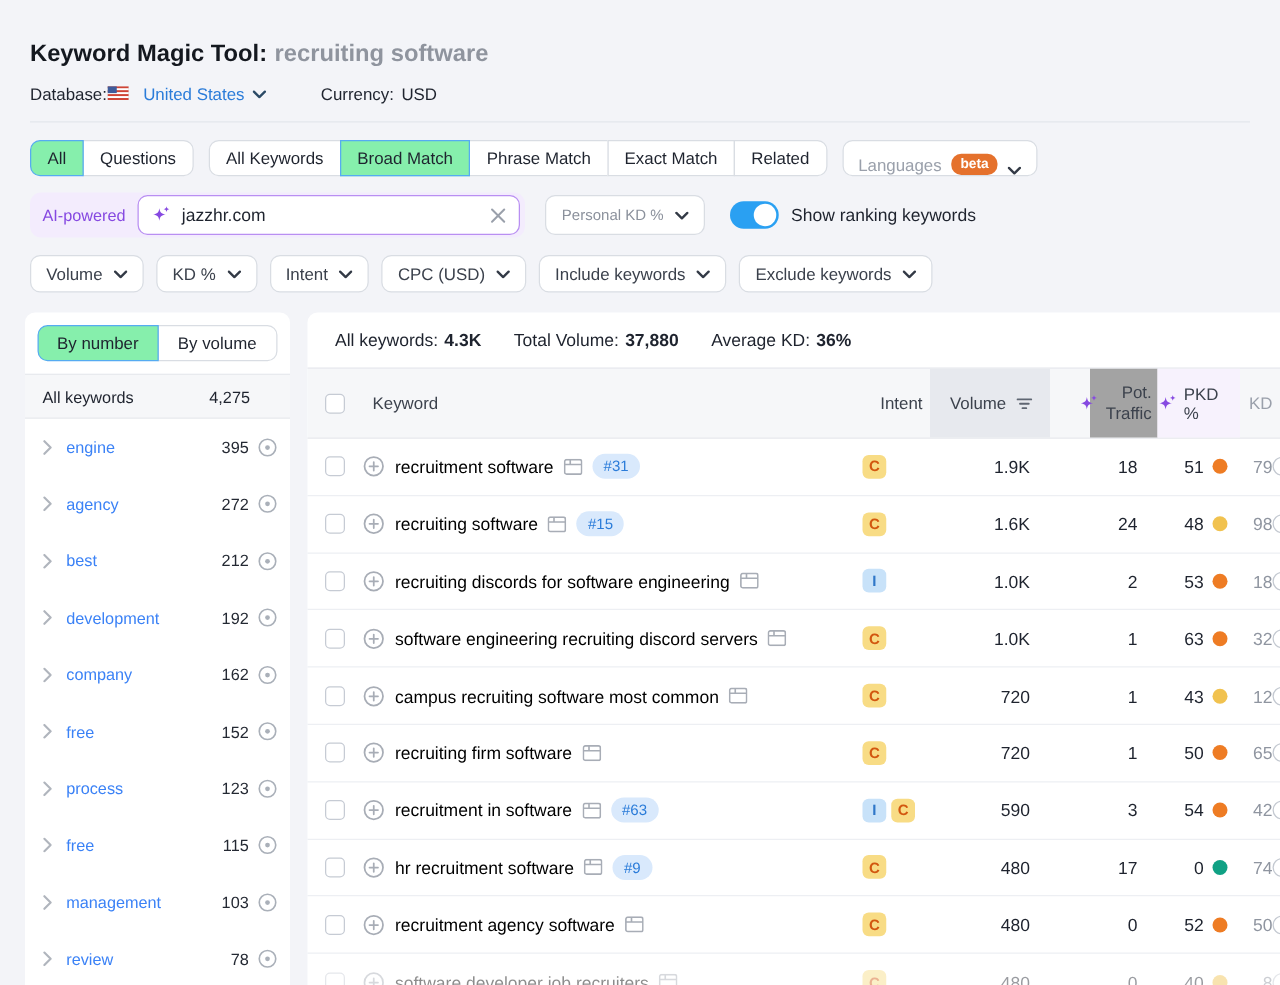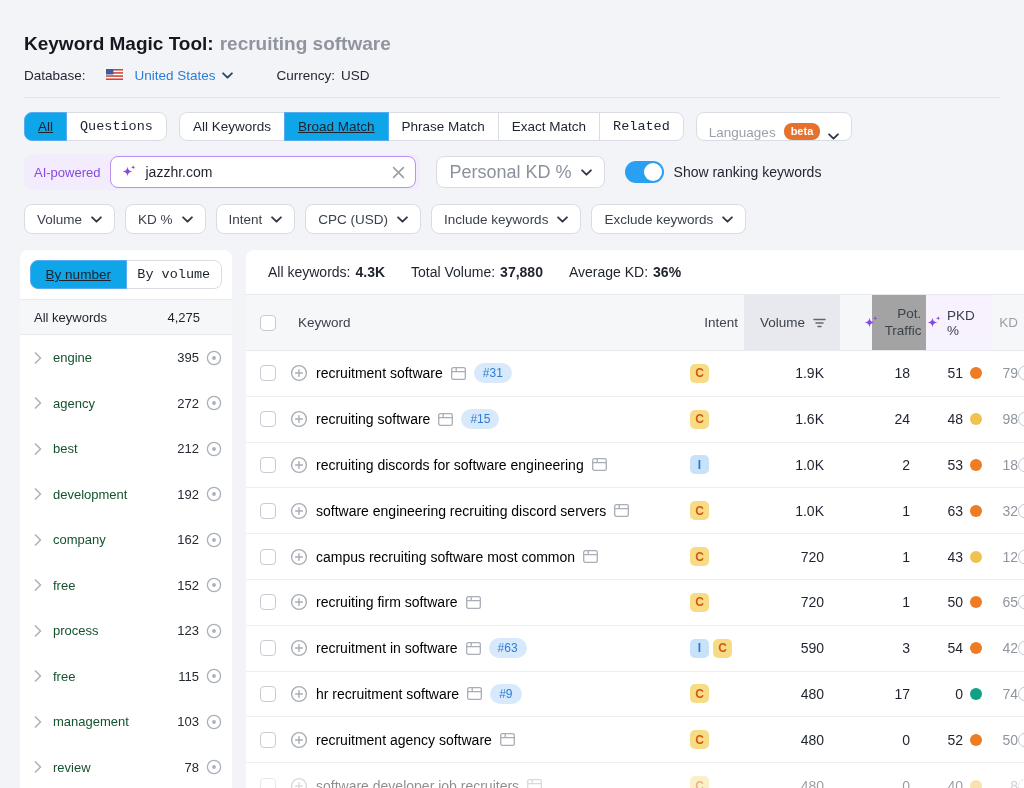--- a/index.html
+++ b/index.html
@@ -6,73 +6,73 @@
   html,body { width:1024px; height:788px; overflow:hidden; }
   body {
     font-family:"Liberation Sans","DejaVu Sans",sans-serif;
     background:#f3f4f8; color:#1e232e; font-size:14px;
   }
   
   .hdr { padding:33px 24px 0 24px; }
   .hdr-title { font-size:19px; font-weight:700; color:#14181f; }
   .hdr-title .sub { color:#8f949e; font-weight:600; margin-left:6px; }
   .hdr-meta { margin-top:13px; padding-bottom:14px; display:flex; align-items:center; font-size:13.5px; border-bottom:1px solid #e4e6eb; }
-  .db-label { color:#1e232e; margin-right:20px; }
+  .db-label { color:#1e232e; margin-right:0; }
   .flag { display:inline-block; margin-right:6px; vertical-align:-1px; }
   .db-link { color:#2b7cd9; display:inline-flex; align-items:center; gap:6px; cursor:pointer; }
   .cur { margin-left:44px; }
   .cur b { font-weight:400; margin-left:6px; }
   .chev { color:#333a46; display:inline-flex; }
   .chev.blue { color:#2b4a66; }
   
   .filters { padding:14px 24px 0 24px; }
   .frow { display:flex; align-items:center; }
   .seg { display:flex; }
   .seg + .seg { margin-left:12px; }
   .seg-btn {
     background:#fff; border:1px solid #d9dde3; padding:0 13px; height:29px;
     font-size:13.5px; color:#1e232e; display:flex; align-items:center; cursor:pointer;
     margin-left:-1px; position:relative; font-family:inherit;
   }
   .seg-btn:first-child { border-radius:8px 0 0 8px; margin-left:0; }
-  .seg-btn:last-child { border-radius:0 8px 8px 0;font-family:Liberation Mono, monospace; }
+  .seg-btn:last-child { border-radius:0 8px 8px 0; }
   .seg-btn:only-child { border-radius:8px; }
-  .seg-btn.sel { background:#0ea5e9; border-color:#56abf1; z-index:2;text-decoration:underline; }
+  .seg-btn.sel { background:#86efac; border-color:#56abf1; z-index:2; }
   .lang-btn {
     margin-left:12px; background:#fff; border:1px solid #d9dde3; border-radius:8px;
     height:29px; padding:0 12px; display:flex; align-items:flex-end; gap:8px; cursor:pointer;
     font-size:13.5px; color:#9aa0ab;
   }
   .beta { background:#e5712c; color:#fff; font-size:11px; font-weight:700; border-radius:8px; padding:2px 7px 3px; }
   
   .frow2 { margin-top:13px; }
   .ai-wrap { background:#f3ecfd; border-radius:9px; height:36px; display:flex; align-items:center; padding:0 2px 0 0; }
   .ai-label { color:#8649e1; font-size:13px; padding:0 10px; }
   .ai-input { background:#fff; border:1px solid #b98ff2; border-radius:8px; height:32px; width:306px; display:flex; align-items:center; padding:0 10px; gap:8px; margin-right:2px; }
   .ai-input .q { flex:1; font-size:14px; color:#1e232e; }
   .x-ic { color:#9aa0ab; display:flex; cursor:pointer; }
-  .kd-select { margin-left:16px; background:#fff; border:1px solid #d9dde3; border-radius:8px; height:32px; padding:0 12px; display:flex; align-items:center; gap:9px; font-size:18px; color:#8b919c; cursor:pointer; }
+  .kd-select { margin-left:16px; background:#fff; border:1px solid #d9dde3; border-radius:8px; height:32px; padding:0 12px; display:flex; align-items:center; gap:9px; font-size:12px; color:#8b919c; cursor:pointer; }
   .toggle-wrap { margin-left:20px; display:flex; align-items:center; gap:10px; cursor:pointer; }
   .toggle { width:39px; height:22px; border-radius:11px; background:#2aa0f2; position:relative; }
   .toggle .knob { position:absolute; right:2px; top:2px; width:18px; height:18px; border-radius:50%; background:#fff; }
   .toggle-label { font-size:14px; color:#1e232e; }
   
   .frow3 { margin-top:14px; gap:10px; }
   .pill { background:#fff; border:1px solid #d9dde3; border-radius:8px; height:30px; padding:0 12px; display:flex; align-items:center; gap:9px; font-size:13.5px; color:#3b414c; cursor:pointer; }
   
   .main { display:flex; align-items:flex-start; margin-top:16px; padding-left:20px; }
   .card { background:#fff; border-radius:8px 8px 0 0; }
   
   .side { width:212px; flex:none; height:600px; }
   .side-tabs { display:flex; margin:10px; }
   .side-tabs .seg-btn { flex:1; justify-content:center; font-size:13.5px; height:29px; padding:0 6px; }
   .allkw { background:#f6f7f9; border-top:1px solid #e8eaee; border-bottom:1px solid #e8eaee; height:36px; display:flex; align-items:center; justify-content:space-between; padding:0 32px 0 14px; font-size:13px; }
   .grp { height:45.5px; display:flex; align-items:center; padding:0 10px 0 14px; cursor:pointer; }
   .grp .gchev { color:#b0b5bd; display:flex; }
-  .grp .glabel { margin-left:11px; font-size:13px; color:#14532d; flex:1; }
+  .grp .glabel { margin-left:11px; font-size:13px; color:#3b82f6; flex:1; }
   .grp .gcount { font-size:13px; color:#242933; margin-right:7px; }
   .eye { color:#aab0b9; display:flex; }
   
   .tbl { margin-left:14px; min-width:800px; flex:none; }
   .summary { height:44px; display:flex; align-items:center; gap:26px; padding-left:22px; font-size:14px; }
   .summary b { font-weight:700; margin-left:5px; }
   .grid { display:grid; grid-template-columns:44px 1fr 56px 96px 86px 66px 54px; align-items:stretch; }
   .thead { background:#f6f7f9; border-top:1px solid #e7e9ee; border-bottom:1px solid #e7e9ee; height:57px; font-size:13.5px; color:#3c424d; }
   .th { display:flex; align-items:center; }
   .th-check { justify-content:center; }

